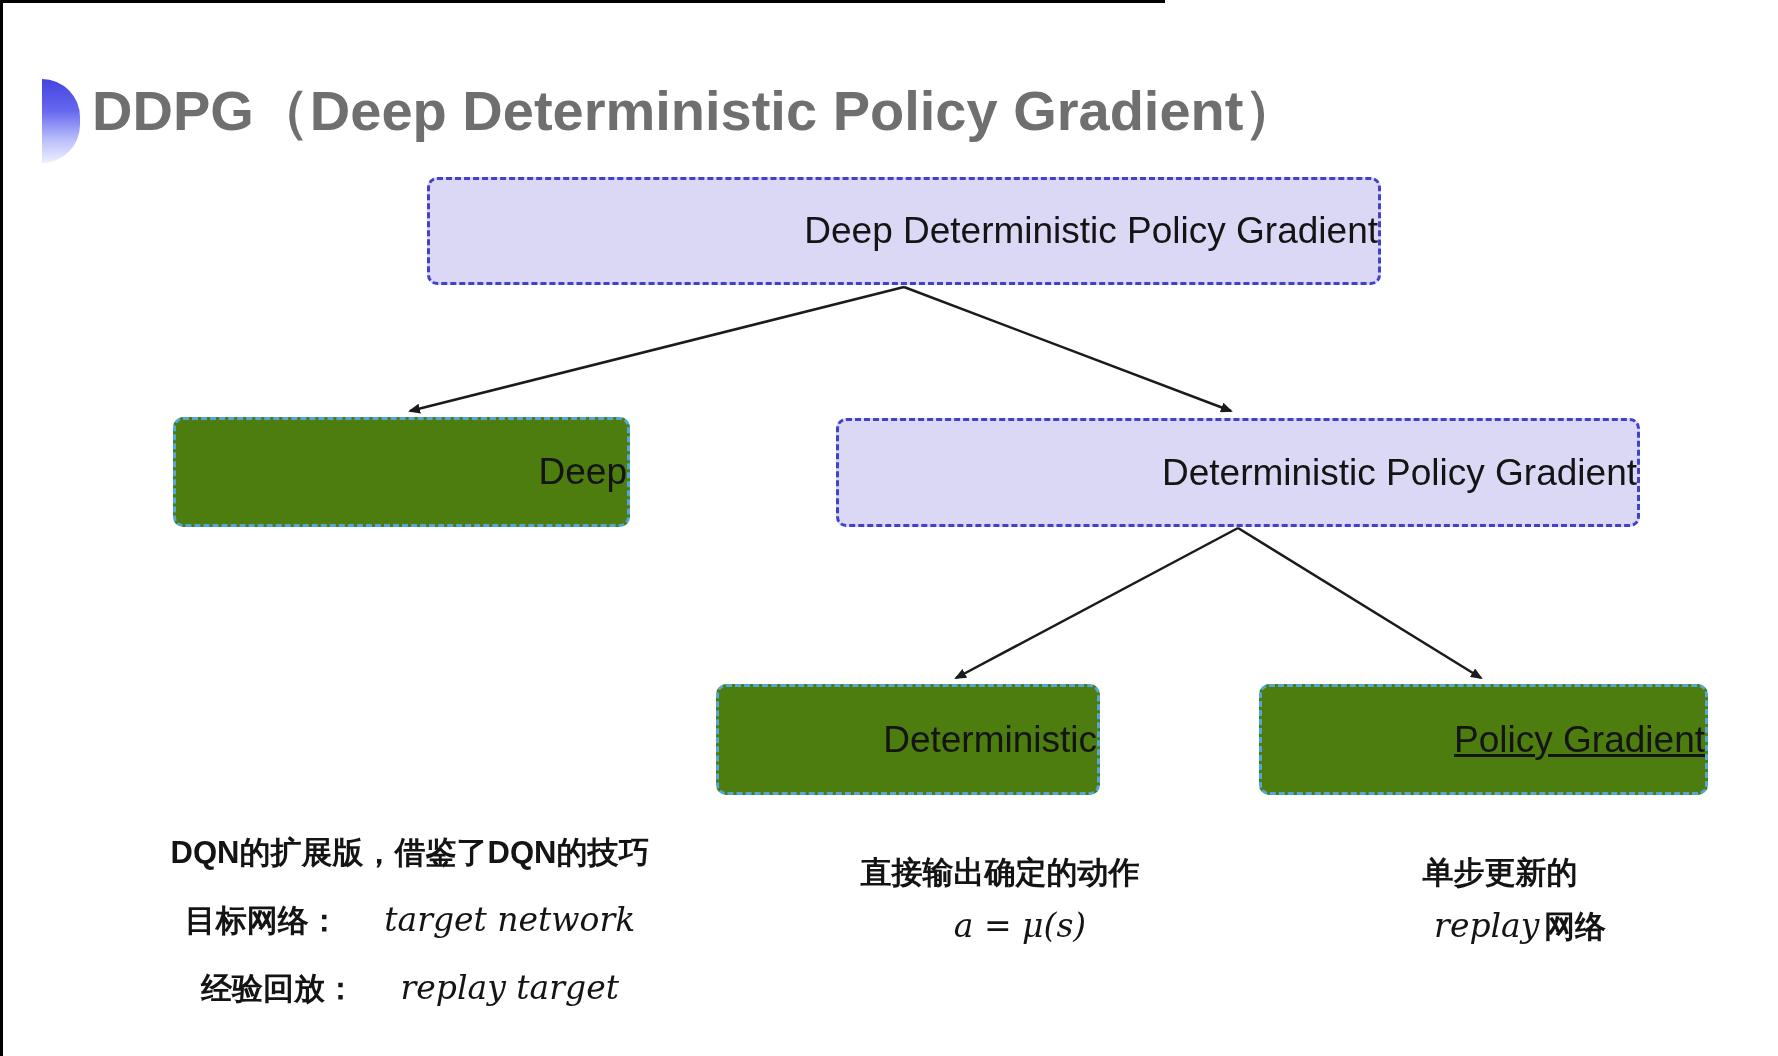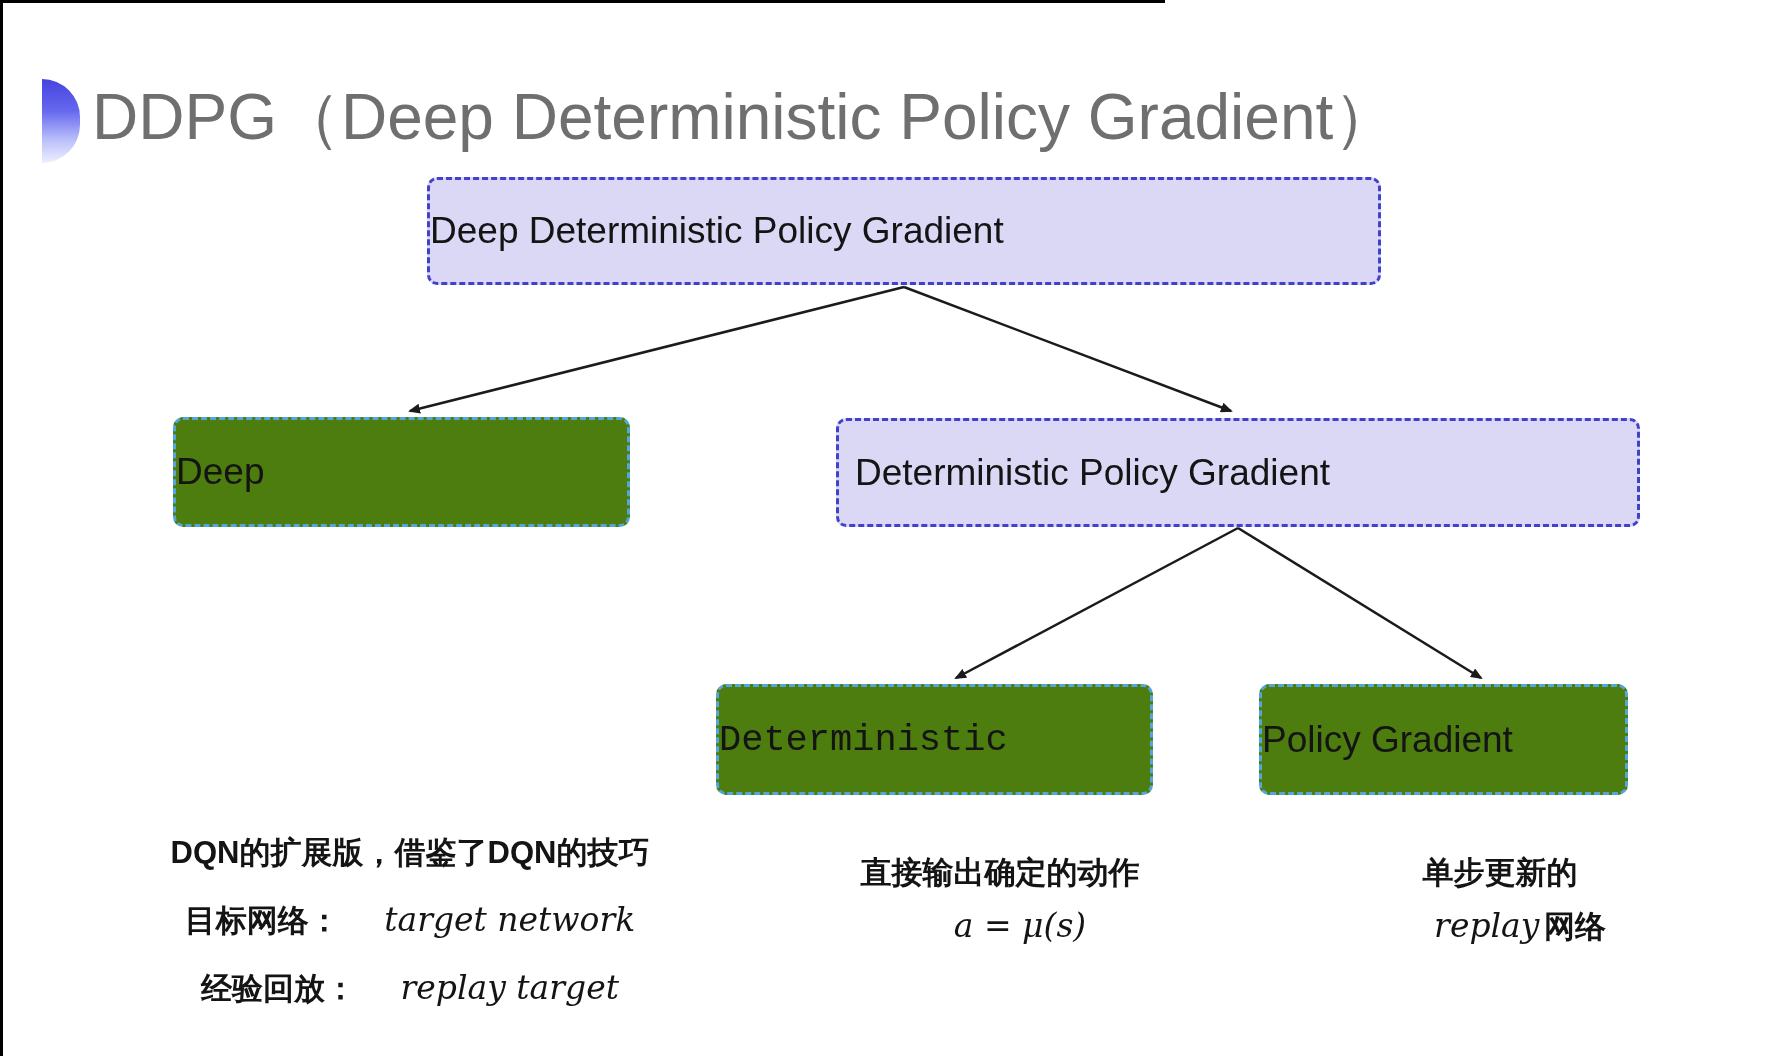--- a/index.html
+++ b/index.html
@@ -15,41 +15,41 @@
   .frame-left{position:absolute;left:0;top:0;width:3px;height:1056px;background:#000;}
 
   
   .title-bullet{
     position:absolute;left:42px;top:79px;width:38px;height:84px;
     border-radius:0 42px 42px 0;
     background:linear-gradient(180deg,#4444df 0%,#6668ee 38%,#b9befa 72%,#edeffe 100%);
   }
   .page-title{
     position:absolute;left:92px;top:74px;
-    font-size:64px;font-weight:400;color:#6f6f6f;
+    font-size:56px;font-weight:700;color:#6f6f6f;
     letter-spacing:0px;white-space:nowrap;
   }
 
   
   .node{
     position:absolute;
-    display:flex;align-items:center;justify-content:flex-start;
+    display:flex;align-items:center;justify-content:flex-end;
     border-radius:10px;
     font-size:37px;color:#141414;
     box-sizing:border-box;
     white-space:nowrap;
   }
   .node-lav{background:#dbd8f6;border:3px dashed #4141cb;}
   .node-cyan{background:#4d7c0f;border:3px dashed #54a6da;}
 
   #node-root{left:427px;top:177px;width:954px;height:108px;}
   #node-deep{left:173px;top:417px;width:457px;height:110px;}
   #node-dpg{left:836px;top:418px;width:804px;height:109px;padding-left:16px;}
-  #node-det{left:716px;top:684px;width:437px;height:111px;font-family:Liberation Mono, monospace;}
-  #node-pg{left:1259px;top:684px;width:369px;height:111px;}
+  #node-det{left:716px;top:684px;width:384px;height:111px;}
+  #node-pg{left:1259px;top:684px;width:449px;height:111px;text-decoration:underline;}
 
   
   #edges{position:absolute;left:0;top:0;width:1778px;height:1056px;pointer-events:none;}
 
   
   .note{position:absolute;text-align:center;color:#141414;}
   .note .cjk{font-size:31px;font-weight:600;font-family:"Liberation Sans",sans-serif;}
   .note .math{font-size:33px;font-style:italic;font-weight:500;font-family:"DejaVu Serif","Liberation Serif",serif;margin-left:40px;}
   .note .row{margin-bottom:20px;line-height:42px;}
 

